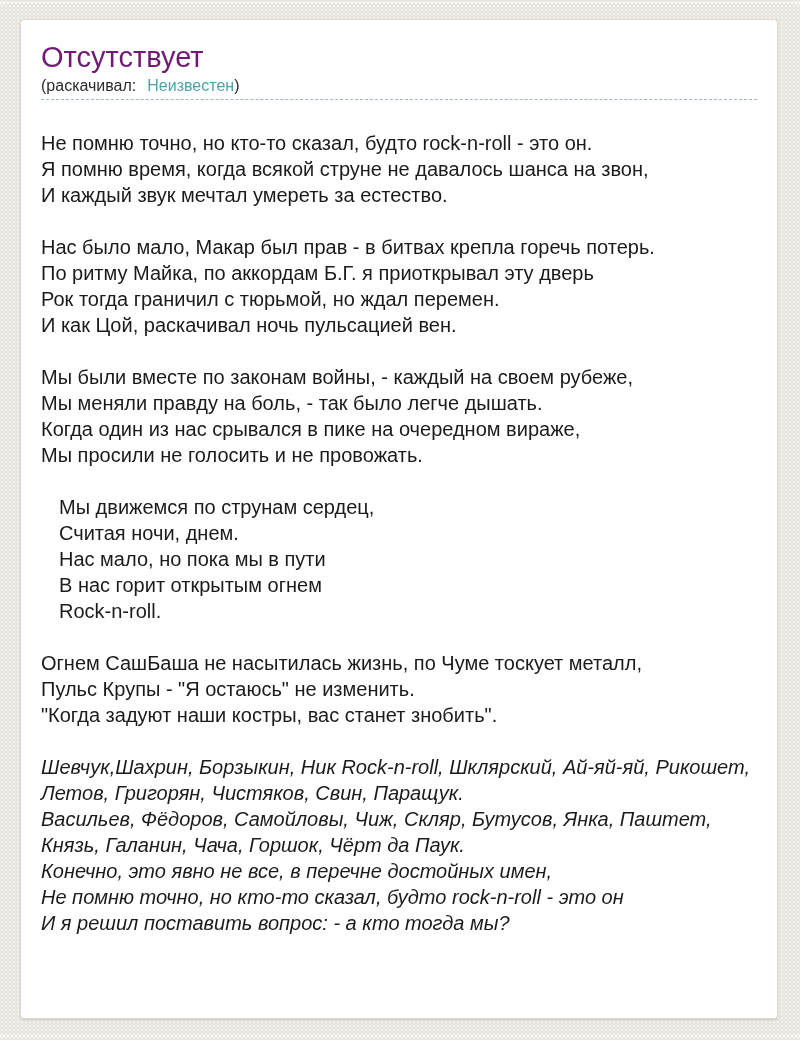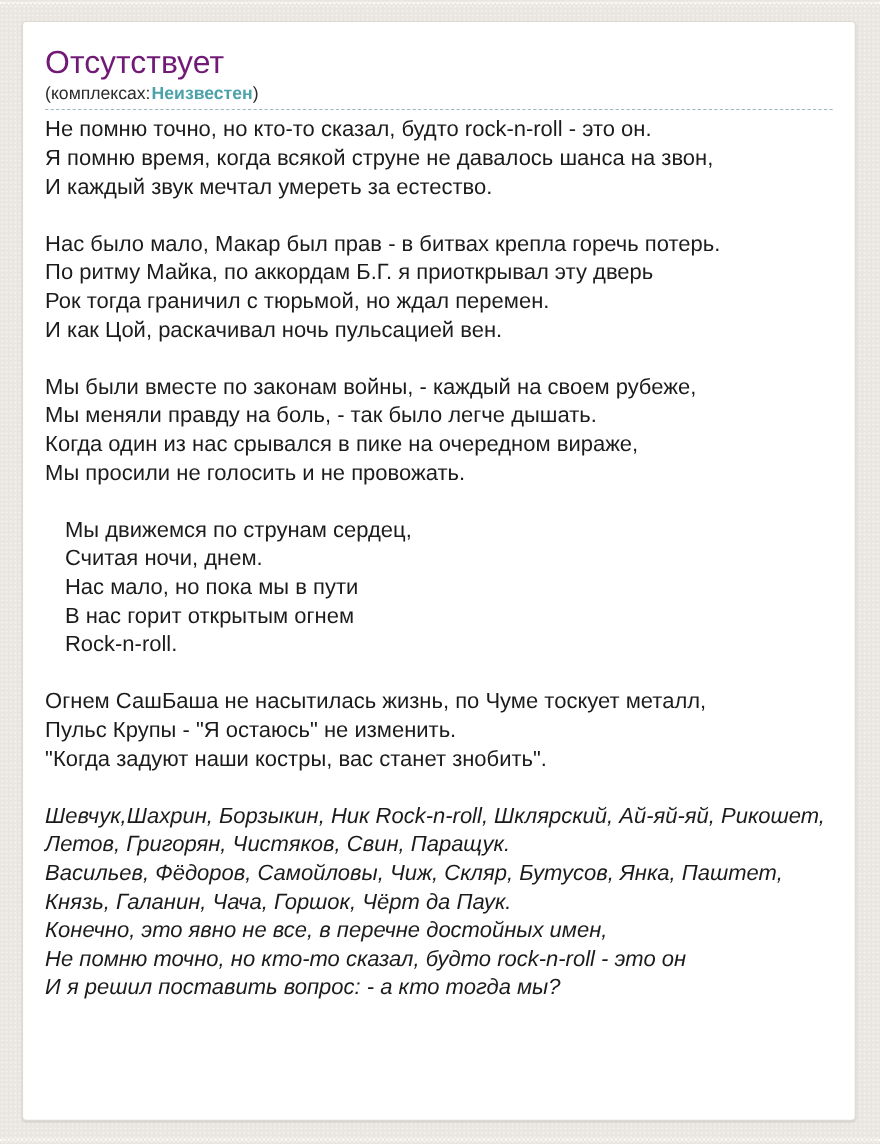--- a/index.html
+++ b/index.html
@@ -52,48 +52,47 @@
     font-size: 16px;
     line-height: 21px;
     color: #2b2b2b;
     border-bottom: 1px dashed #a0b7c3;
     padding-bottom: 3px;
     margin-top: 1px;
   }
   .artist-link {
     color: #4aa2aa;
     text-decoration: none;
-    margin-left: 1px;
+    margin-left: 11px;
     cursor: pointer;
-    font-weight: bold;
   }
 
   .lyrics {
-    margin-top: 5px;
+    margin-top: 30px;
     font-size: 20px;
     line-height: 26px;
     color: #1b1b1b;
   }
   .stanza {
     margin: 0 0 26px 0;
   }
   .stanza:last-child { margin-bottom: 0; font-style: italic; }
   .stanza.indent { padding-left: 18px; }
   .line { white-space: pre-wrap; }
 </style>
 </head>
 <body>
 
 <div class="texture-line-top"></div>
 <div class="texture-line-bottom"></div>
 
 <div class="card">
   <h1 class="song-title">Отсутствует</h1>
 
-  <div class="artist-row"><span>(комплексах:</span><a class="artist-link">Неизвестен</a><span>)</span></div>
+  <div class="artist-row"><span>(раскачивал:</span><a class="artist-link">Неизвестен</a><span>)</span></div>
 
   <div class="lyrics">
       <div class="stanza">
         <div class="line">Не помню точно, но кто-то сказал, будто rock-n-roll - это он.</div>
         <div class="line">Я помню время, когда всякой струне не давалось шанса на звон,</div>
         <div class="line">И каждый звук мечтал умереть за естество.</div>
       </div>
       <div class="stanza">
         <div class="line">Нас было мало, Макар был прав - в битвах крепла горечь потерь.</div>
         <div class="line">По ритму Майка, по аккордам Б.Г. я приоткрывал эту дверь</div>

